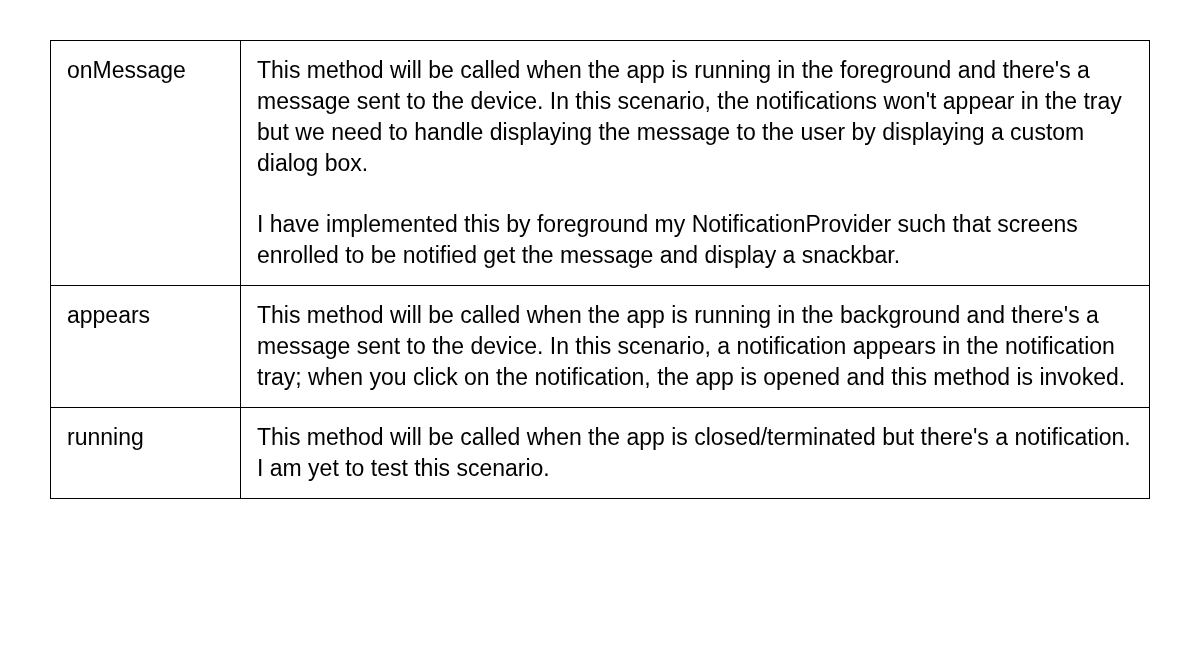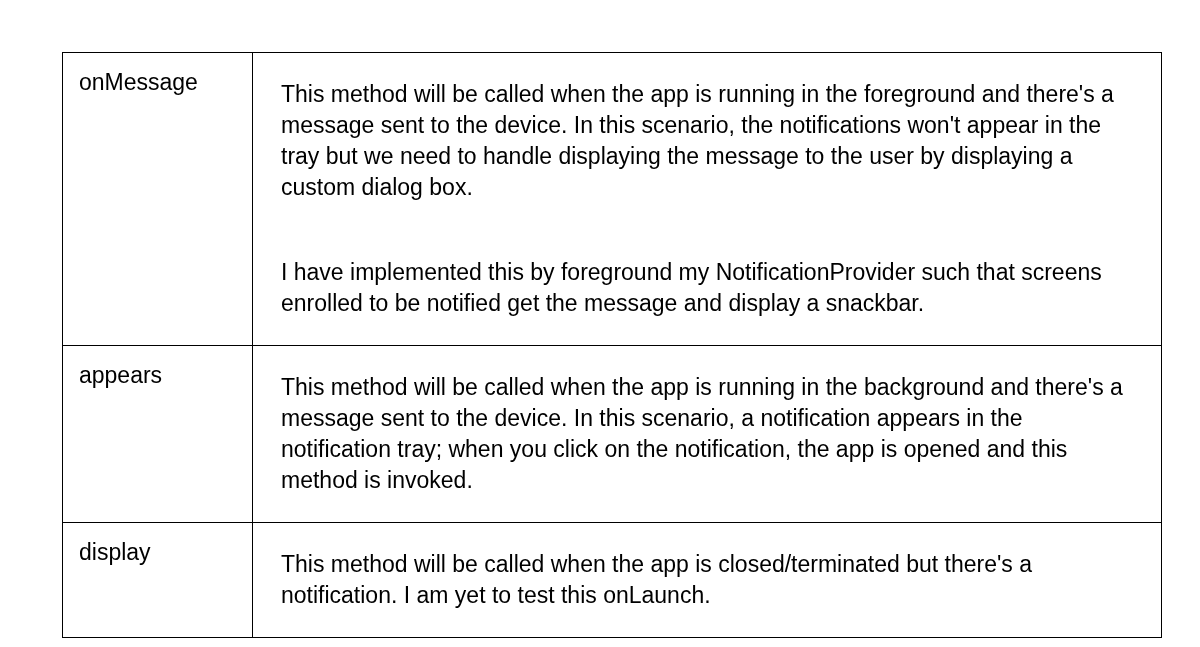--- a/index.html
+++ b/index.html
@@ -1,17 +1,17 @@
 <!DOCTYPE html>
 <html><head>
   <meta charset="utf-8">
   <style>
     * {
       margin: 0;
-      padding: 12px;
+      padding: 0;
       box-sizing: border-box;
     }
     body {
       font-family: Arial, Helvetica, sans-serif;
       background: #ffffff;
       padding: 40px 50px;
       width: 1200px;
     }
     table {
       border-collapse: collapse;
@@ -50,19 +50,19 @@
         <div>I have implemented this by foreground my NotificationProvider such that screens enrolled to be notified get the message and display a snackbar.</div>
       </td>
     </tr>
     <tr>
       <td class="method-name">appears</td>
       <td class="method-desc">
         <div>This method will be called when the app is running in the background and there's a message sent to the device. In this scenario,  a notification appears in the notification tray; when you click on the notification, the app is opened and this method is invoked.</div>
       </td>
     </tr>
     <tr>
-      <td class="method-name">display</td>
+      <td class="method-name">running</td>
       <td class="method-desc">
-        <div> This method will be called when the app is closed/terminated but there's a notification. I am yet to test this onLaunch.</div>
+        <div> This method will be called when the app is closed/terminated but there's a notification. I am yet to test this scenario.</div>
       </td>
     </tr>
   </tbody>
 </table>
 
 </body></html>

